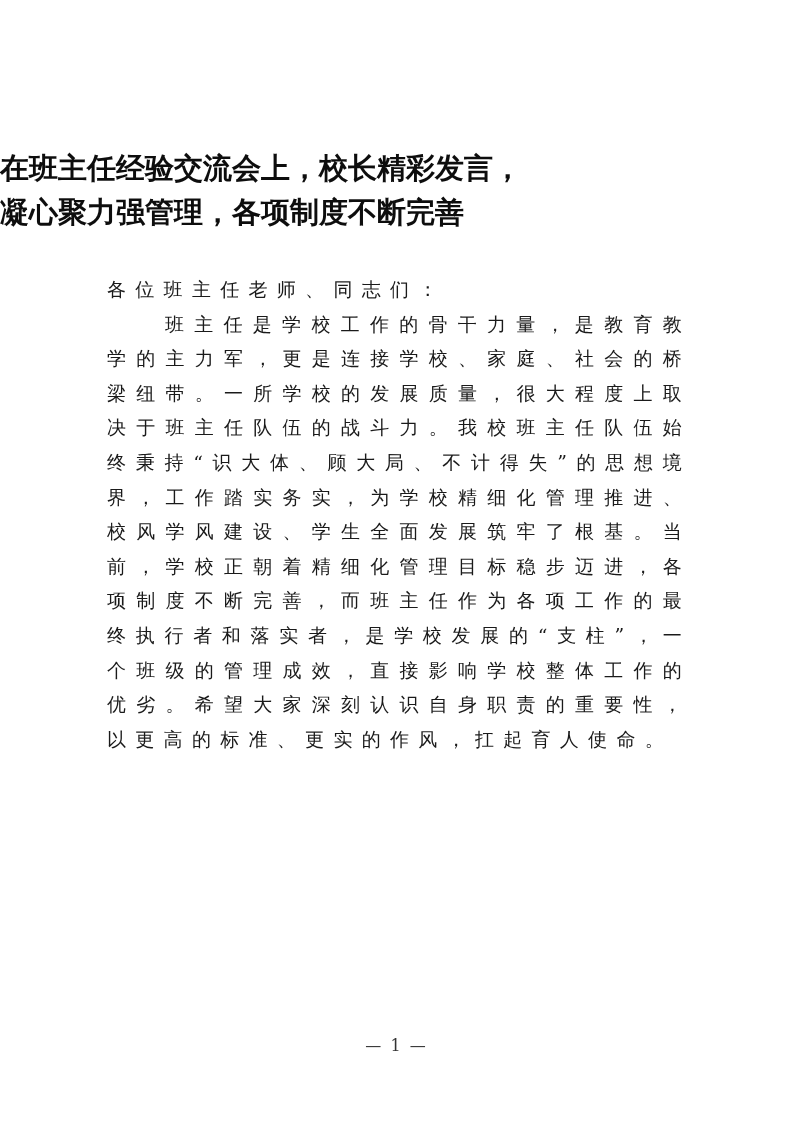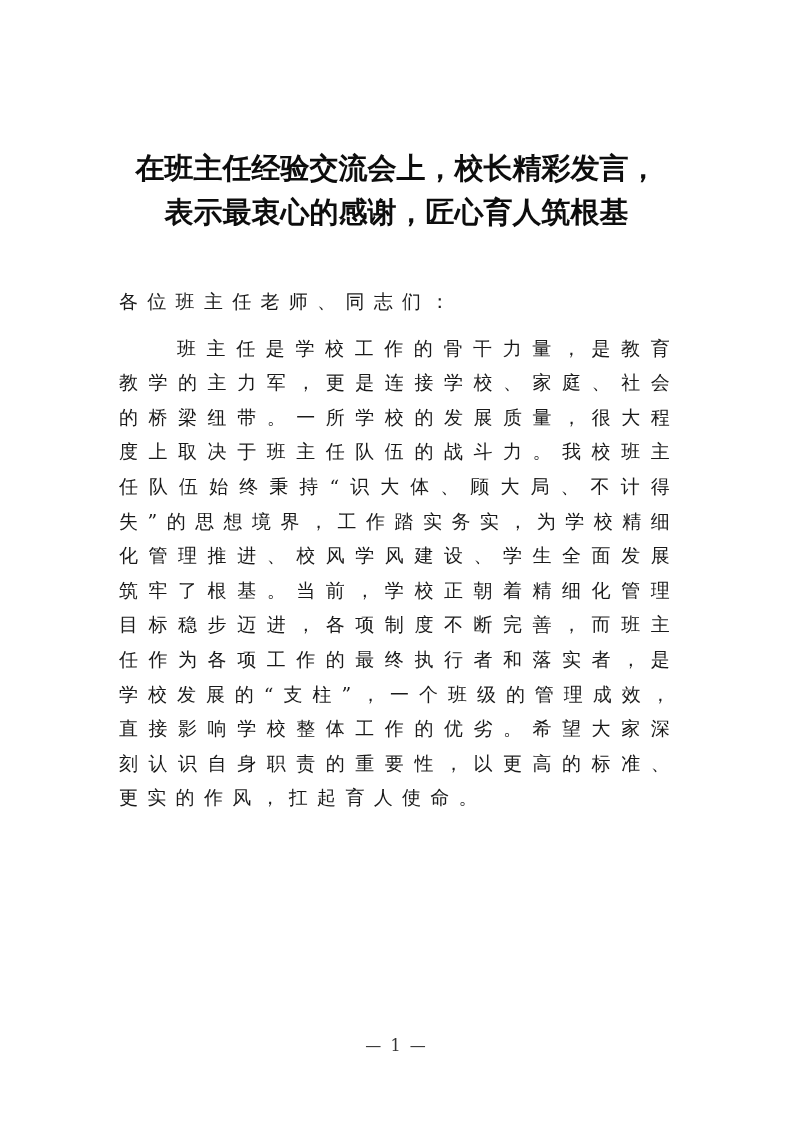--- a/index.html
+++ b/index.html
@@ -20,21 +20,21 @@
       left: 0; top: 0;
       width: 793px;
       height: 1122px;
       background: #ffffff;
     }
     .title {
       position: absolute;
       left: 0;
       top: 146px;
       width: 793px;
-      text-align: center;
+      text-align: left;
       font-family: "DejaVu Sans", "Liberation Sans", sans-serif;
       font-weight: bold;
       font-size: 29px;
       line-height: 44px;
       letter-spacing: 0px;
       color: #0d0d0d;
     }
     .title .line { display: block; white-space: nowrap; }
     .body {
       position: absolute;
@@ -42,21 +42,21 @@
       top: 272px;
       width: 584px;
       font-size: 19px;
       line-height: 34.6px;
       letter-spacing: 9.3px;
       text-align: justify;
       text-justify: inter-character;
       color: #1a1a1a;
     }
     .body p {
-      margin: 12px;
+      margin: 0;
       padding: 0;
     }
     .body p.indent { text-indent: 58px; }
     .body p.salutation { text-indent: 0; }
     .footer {
       position: absolute;
       left: 0;
       top: 1036px;
       width: 793px;
       text-align: center;
@@ -65,21 +65,21 @@
       letter-spacing: 2px;
     }
   </style>
 </head>
 <body>
 
 <div class="page">
 
   <div class="title">
     <span class="line">在班主任经验交流会上，校长精彩发言，</span>
-    <span class="line">表示最衷心的感谢，匠心育人筑根基</span>
+    <span class="line">凝心聚力强管理，各项制度不断完善</span>
   </div>
 
   <div class="body">
     <p class="salutation">各位班主任老师、同志们：</p>
     <p class="indent">班主任是学校工作的骨干力量，是教育教学的主力军，更是连接学校、家庭、社会的桥梁纽带。一所学校的发展质量，很大程度上取决于班主任队伍的战斗力。我校班主任队伍始终秉持“识大体、顾大局、不计得失”的思想境界，工作踏实务实，为学校精细化管理推进、校风学风建设、学生全面发展筑牢了根基。当前，学校正朝着精细化管理目标稳步迈进，各项制度不断完善，而班主任作为各项工作的最终执行者和落实者，是学校发展的“支柱”，一个班级的管理成效，直接影响学校整体工作的优劣。希望大家深刻认识自身职责的重要性，以更高的标准、更实的作风，扛起育人使命。</p>
 
   </div>
 
   <div class="footer">— 1 —</div>
 

